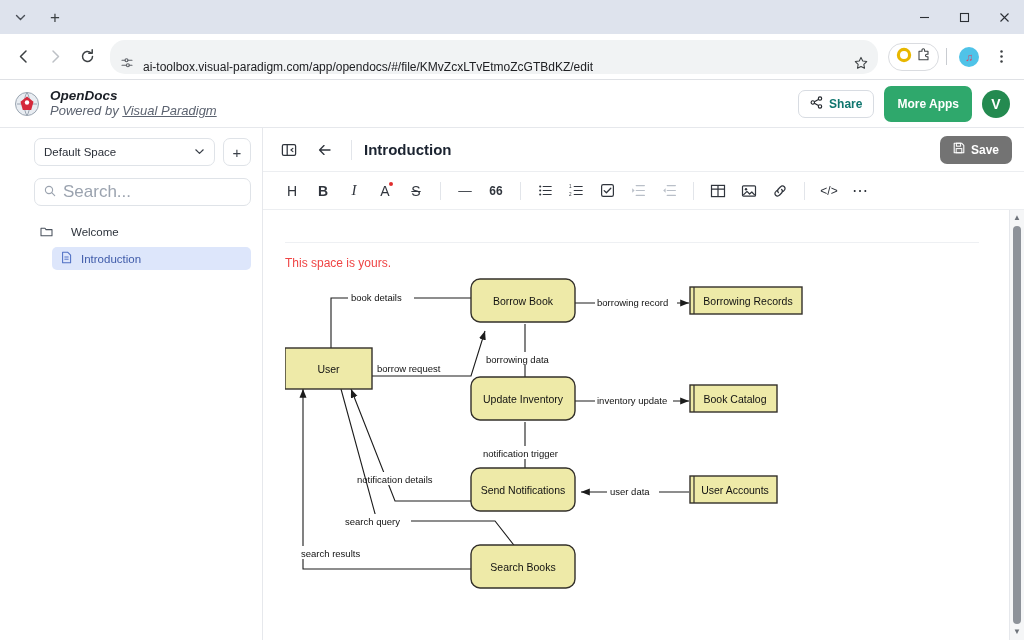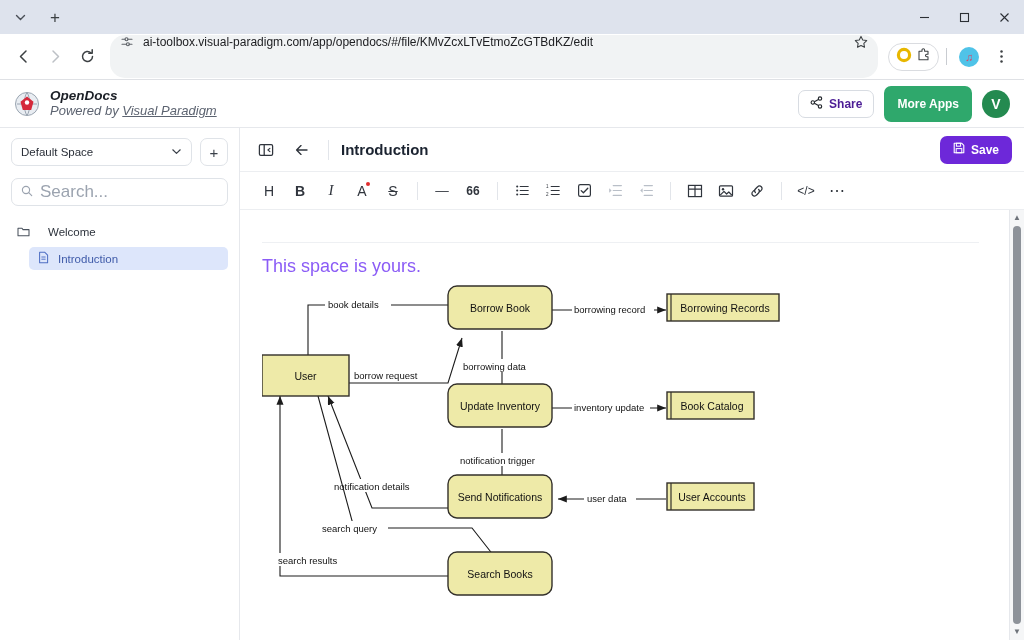--- a/index.html
+++ b/index.html
@@ -56,22 +56,22 @@
     display: flex; align-items: center; padding: 0 8px; gap: 2px;
     border-bottom: 1px solid #dfe1e5;
   }
   .nav-btn {
     width: 30px; height: 30px; border-radius: 50%;
     display: flex; align-items: center; justify-content: center;
     color: #5f6368; flex: none;
   }
   .nav-btn.disabled { color: #bdc1c6; }
   .omnibox {
-    flex: 1; height: 43px; background: #f1f3f4; border-radius: 15px;
-    display: flex; align-items: flex-start; padding: 0 10px; gap: 9px;
+    flex: 1; height: 34px; background: #f1f3f4; border-radius: 15px;
+    display: flex; align-items: flex-end; padding: 0 10px; gap: 9px;
     margin: 0 6px;
   }
   .omni-url {
     font-size: 12px; color: #202124; white-space: nowrap;
     overflow: hidden; text-overflow: ellipsis; flex: 1;
   }
   .ext-pill {
     height: 28px; border: 1px solid #dadce0; border-radius: 14px;
     display: flex; align-items: center; gap: 4px; padding: 0 7px;
     margin-left: 2px;
@@ -93,40 +93,40 @@
     width: 26px; height: 26px; flex: none; position: relative;
   }
   .brand-txt { display: flex; flex-direction: column; line-height: 1.15; font-style: italic; }
   .brand-name { font-size: 13.5px; font-weight: bold; color: #1b1f26; }
   .brand-sub { font-size: 13px; color: #5c6370; }
   .brand-sub a { color: #5c6370; text-decoration: underline; }
   .hdr-spacer { flex: 1; }
   .share-btn {
     height: 28px; border: 1px solid #d8dce2; border-radius: 7px;
     display: flex; align-items: center; gap: 6px; padding: 0 11px;
-    font-size: 12px; font-weight: bold; color: #4c1d95; background: #fff;
+    font-size: 12px; font-weight: bold; color: #0f766e; background: #fff;
   }
   .moreapps-btn {
     height: 36px; border-radius: 7px; background: #2fa86c;
     display: flex; align-items: center; padding: 0 13px;
     font-size: 12px; font-weight: bold; color: #ffffff;
   }
   .user-av {
     width: 28px; height: 28px; border-radius: 50%; background: #248a50;
     display: flex; align-items: center; justify-content: center;
     font-size: 14px; font-weight: bold; color: #ffffff;
   }
 
   
   .app-body { display: flex; height: 512px; }
 
   
   .sidebar {
     width: 240px; background: #ffffff; flex: none;
-    border-right: 1px solid #e6e8ec; padding: 10px 11px 0 11px;
+    border-right: 1px solid #e6e8ec; padding: 10px 11px 0 11px; margin-left: 23px;
   }
   .space-row { display: flex; gap: 8px; align-items: center; }
   .space-select {
     flex: 1; height: 28px; border: 1px solid #dfe3e8; border-radius: 7px;
     display: flex; align-items: center; padding: 0 9px;
     font-size: 11.5px; color: #2a2f38; background: #fff;
   }
   .space-select .lbl { flex: 1; }
   .add-btn {
     width: 28px; height: 28px; border: 1px solid #dfe3e8; border-radius: 7px;
@@ -158,21 +158,21 @@
     padding: 0 12px; border-bottom: 1px solid #eceef1;
   }
   .icon-btn {
     width: 28px; height: 28px; border-radius: 7px;
     display: flex; align-items: center; justify-content: center;
     color: #2f343c; background: #fff;
   }
   .vdiv { width: 1px; height: 20px; background: #e2e5ea; margin: 0 4px; }
   .doc-title { font-size: 15px; font-weight: bold; color: #1b2330; }
   .save-btn {
-    height: 28px; border-radius: 7px; background: #6d28d9;
+    height: 28px; border-radius: 7px; background: #737373;
     display: flex; align-items: center; gap: 6px; padding: 8px 13px;
     font-size: 12px; font-weight: bold; color: #ffffff; margin-left: 32px;
   }
 
   .fmt-bar {
     height: 38px; display: flex; align-items: center; gap: 1px;
     padding: 0 14px; border-bottom: 1px solid #eceef1; background: #fff;
   }
   .fmt {
     width: 30px; height: 26px; display: flex; align-items: center;
@@ -190,21 +190,21 @@
   .canvas {
     flex: 1; padding: 18px 30px 0 22px; overflow: hidden; min-width: 0;
   }
   .h1-row { display: flex; align-items: center; gap: 9px; }
   .h1-txt { font-size: 21px; font-weight: bold; color: #171c24; }
   .h1-emoji { font-size: 19px; }
   .hr {
     height: 1px; background: #d4d8de; margin: 14px 0 13px 0;
     border-bottom: 1px solid #eef0f3;
   }
-  .para { font-size: 18px; color: #8b5cf6; }
+  .para { font-size: 12px; color: #ef4444; }
   .diagram { margin-top: 6px; }
 
   
   .vscroll {
     width: 15px; background: #f5f6f7; border-left: 1px solid #e6e8ec;
     display: flex; flex-direction: column; align-items: center;
     padding: 2px 0; flex: none;
   }
   .sc-arrow { font-size: 8px; color: #6e737a; line-height: 1; padding: 2px 0; }
   .sc-track { flex: 1; width: 100%; display: flex; justify-content: center; padding: 2px 0; }

